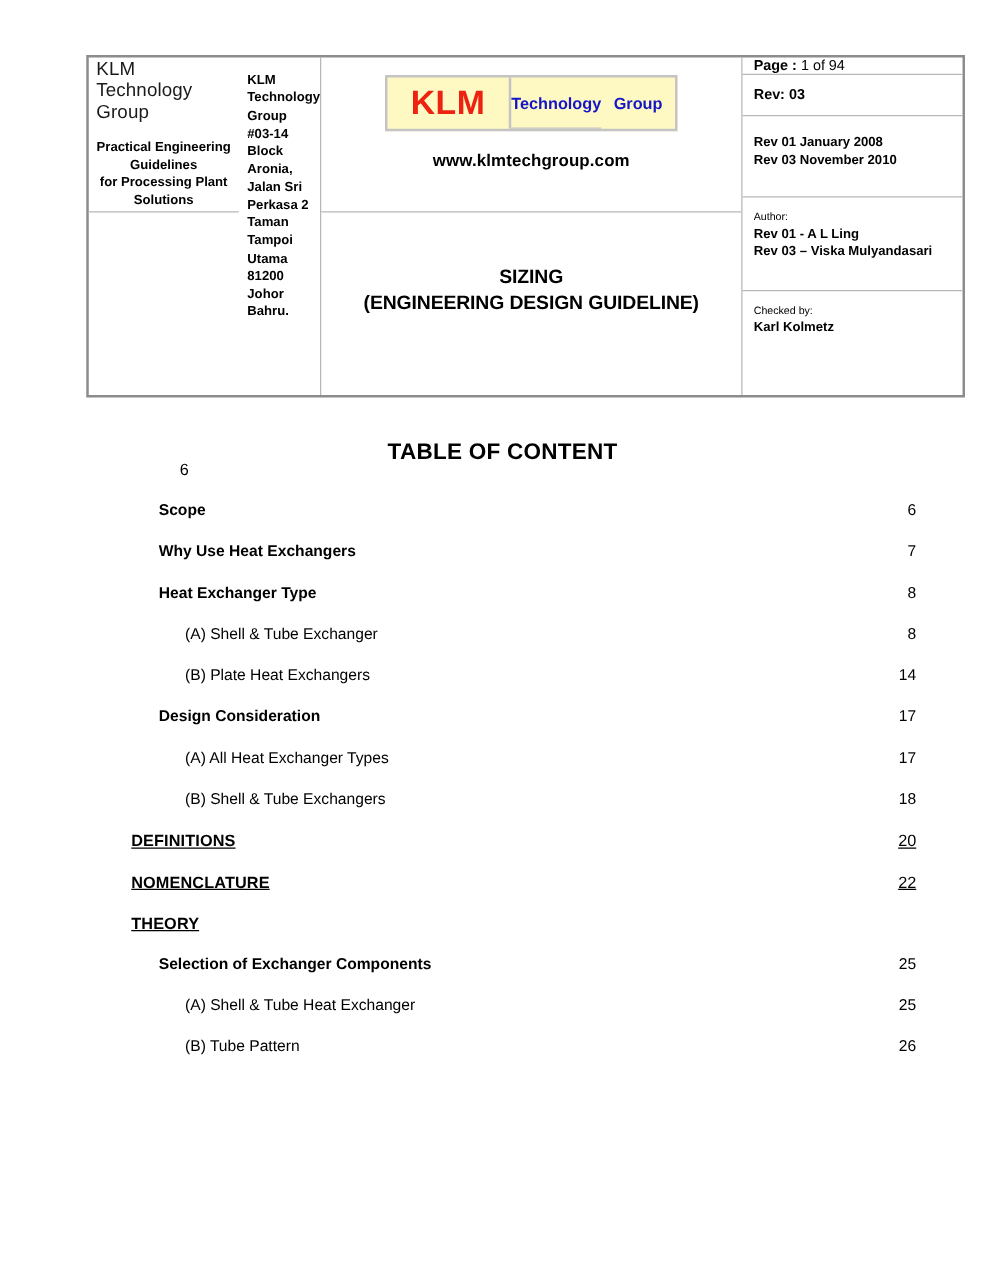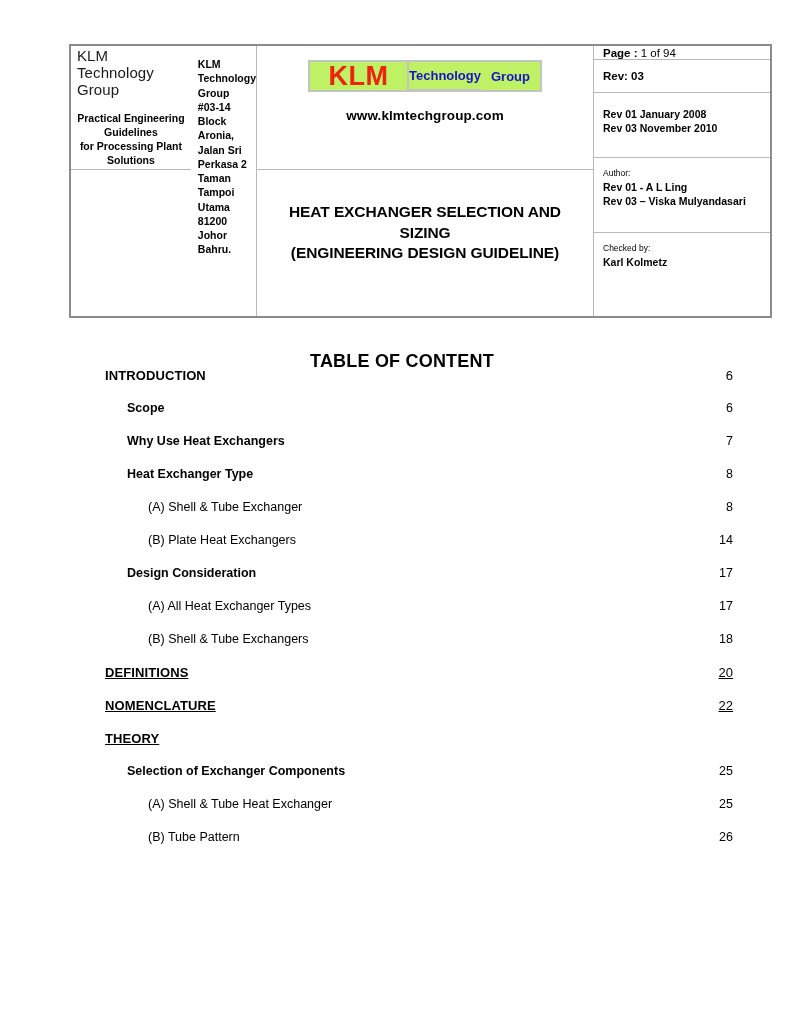--- a/index.html
+++ b/index.html
@@ -90,22 +90,22 @@
     border-bottom: 1px solid #b8b8b8;
     display: flex;
     flex-direction: column;
     align-items: center;
     justify-content: flex-start;
     padding-top: 14px;
   }
   .logo-box {
     display: flex;
     border: 2px solid #c4c4c4;
-    background: #bef264;
-    height: 32px;
+    background: #fef9c3;
+    height: 45px;
     box-sizing: border-box;
   }
   .logo-klm {
     width: 99px;
     display: flex;
     align-items: center;
     justify-content: center;
     border-right: 2px solid #c4c4c4;
     box-sizing: border-box;
   }
@@ -241,21 +241,20 @@
         </div>
         <div class="logo-stack">
           <div class="logo-tech">Technology</div>
           <div class="logo-group">Group</div>
         </div>
       </div>
       <div class="logo-web">www.klmtechgroup.com</div>
     </div>
     <div class="cell-title">
       <div class="doc-title">
-        <div>HEAT EXCHANGER SELECTION AND</div>
         <div>SIZING</div>
         <div>(ENGINEERING DESIGN GUIDELINE)</div>
       </div>
     </div>
   </div>
 
   <div class="col-right">
     <div class="r-cell r-page">
       <div class="r-page-line">
         <b>Page :</b>
@@ -277,21 +276,20 @@
     <div class="r-cell r-checked">
       <div class="r-small">Checked by:</div>
       <div class="r-line">Karl Kolmetz</div>
     </div>
   </div>
 </div>
 
 <div class="toc-heading">TABLE OF CONTENT</div>
 <div class="toc" id="toc-list">
     <div class="toc-row lvl1">
-      <div class="toc-label">INTRODUCTION</div>
       <div class="toc-page">6</div>
     </div>
     <div class="toc-row lvl2">
       <div class="toc-label">Scope</div>
       <div class="toc-page">6</div>
     </div>
     <div class="toc-row lvl2">
       <div class="toc-label">Why Use Heat Exchangers</div>
       <div class="toc-page">7</div>
     </div>

